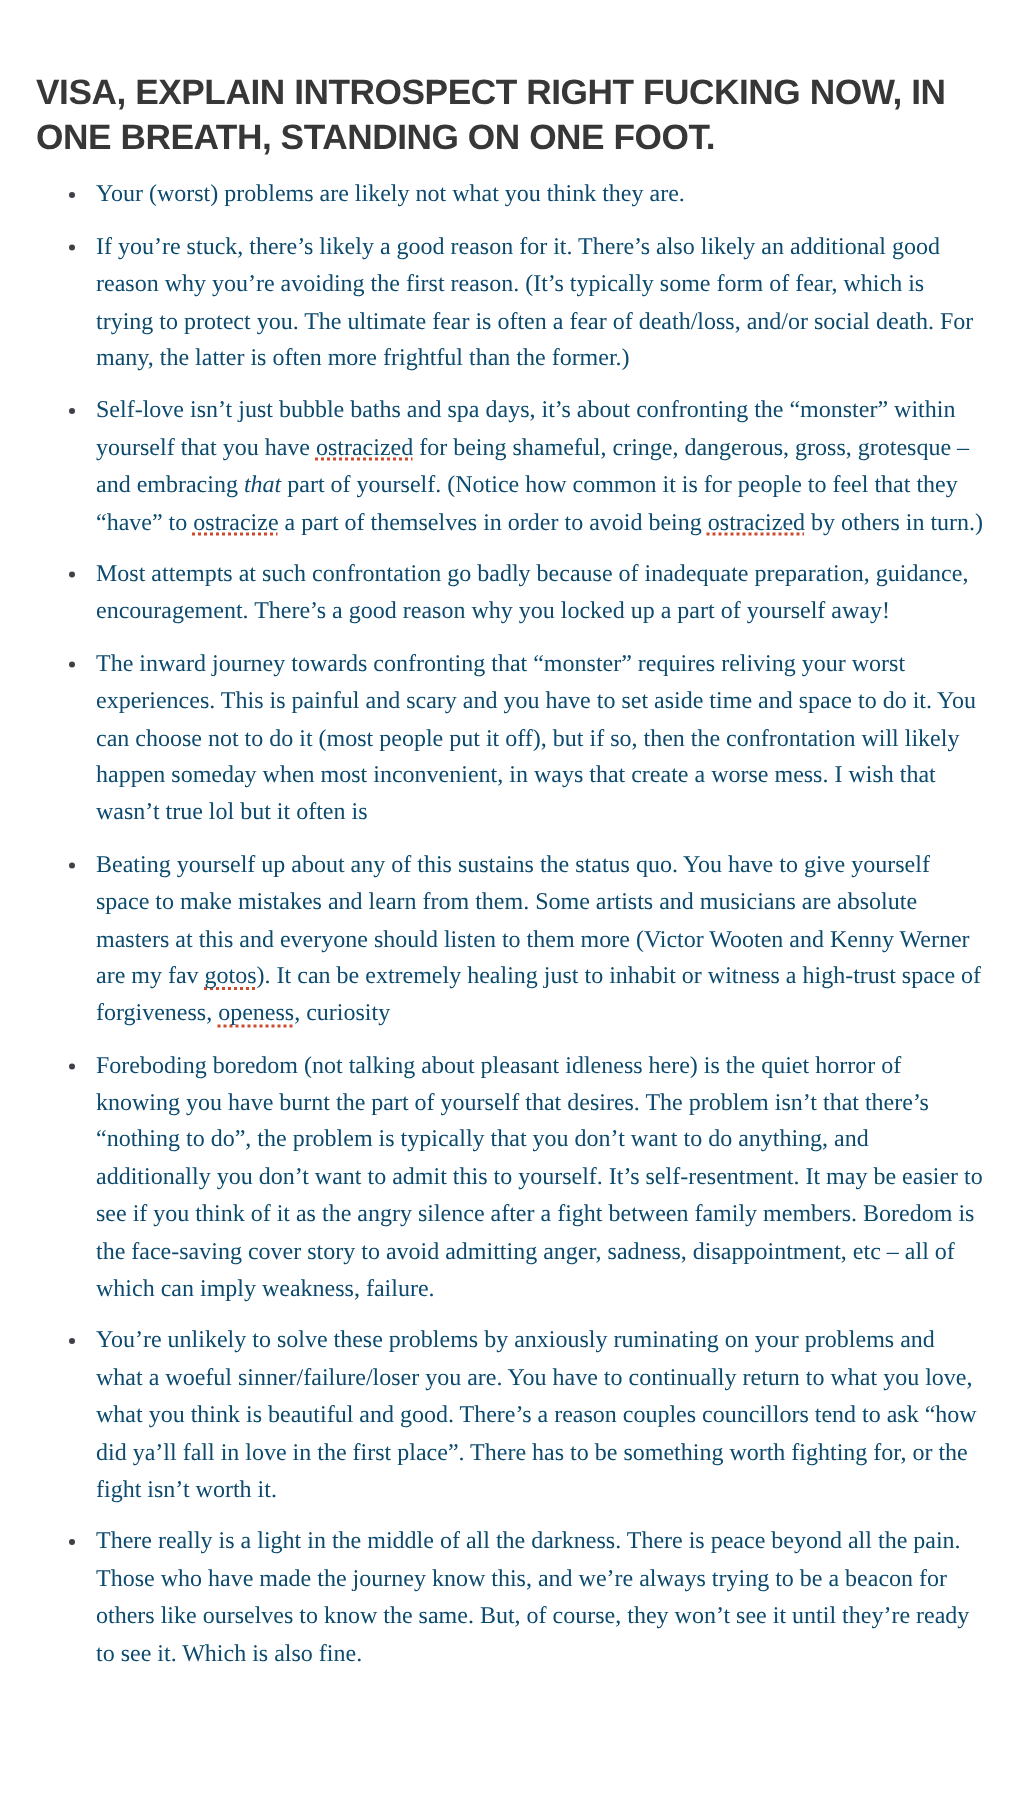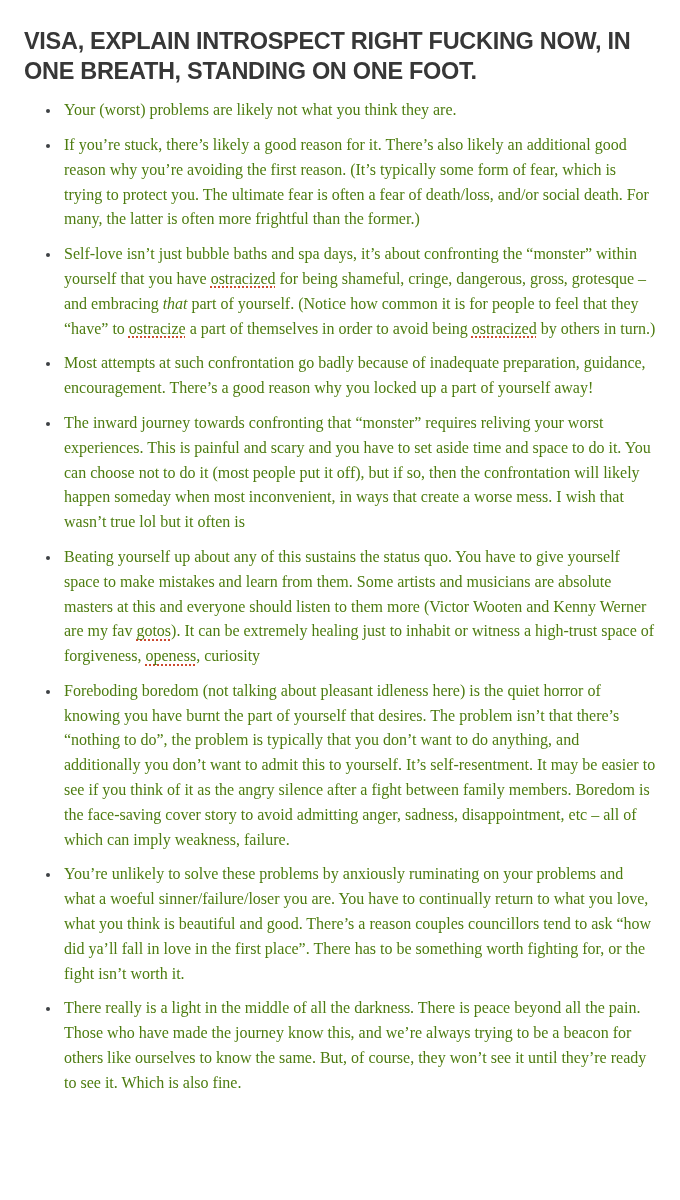--- a/index.html
+++ b/index.html
@@ -1,15 +1,15 @@
 <!DOCTYPE html>
 <html><head>
 <meta charset="utf-8">
 <style>
-  * { box-sizing: border-box; }
+  * { box-sizing: border-box; margin-top: 20px; }
   html, body {
     margin: 0;
     padding: 0;
     background: #ffffff;
     width: 680px;
   }
   body {
     font-family: "Liberation Serif", serif;
     color: #3e4145;
     min-height: 1200px;
@@ -29,21 +29,21 @@
   ul.bullet-list {
     margin: 0;
     padding: 0 0 0 37px;
     list-style: disc outside;
   }
   ul.bullet-list li {
     font-size: 16px;
     line-height: 1.55;
     margin: 0 0 10px 0;
     padding-left: 3px;
-    color: #4d7c0f;
+    color: #0c4a6e;
   }
   ul.bullet-list li::marker {
     color: #3e4145;
     font-size: 0.85em;
   }
   .seg-italic { font-style: italic; text-align: right; }
   .seg-misspelled {
     text-decoration: underline;
     text-decoration-style: dotted;
     text-decoration-color: #cc4a2e;

